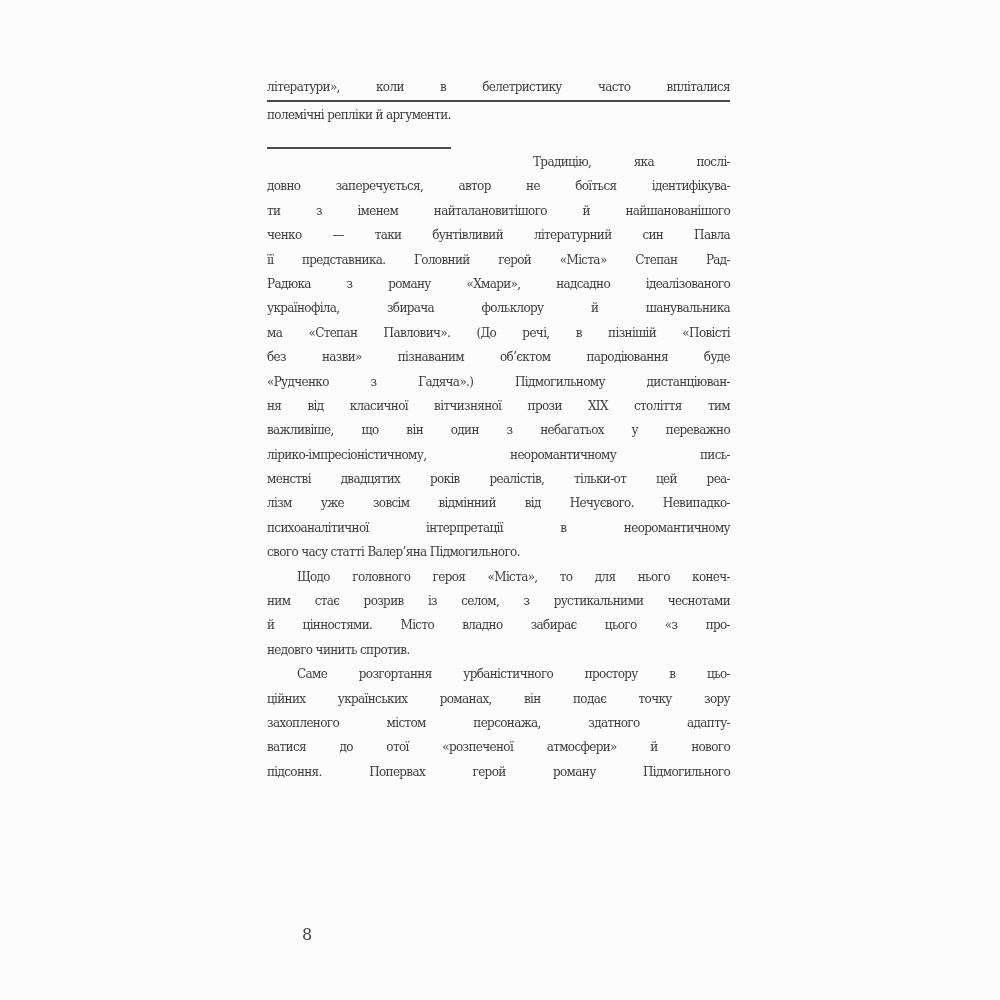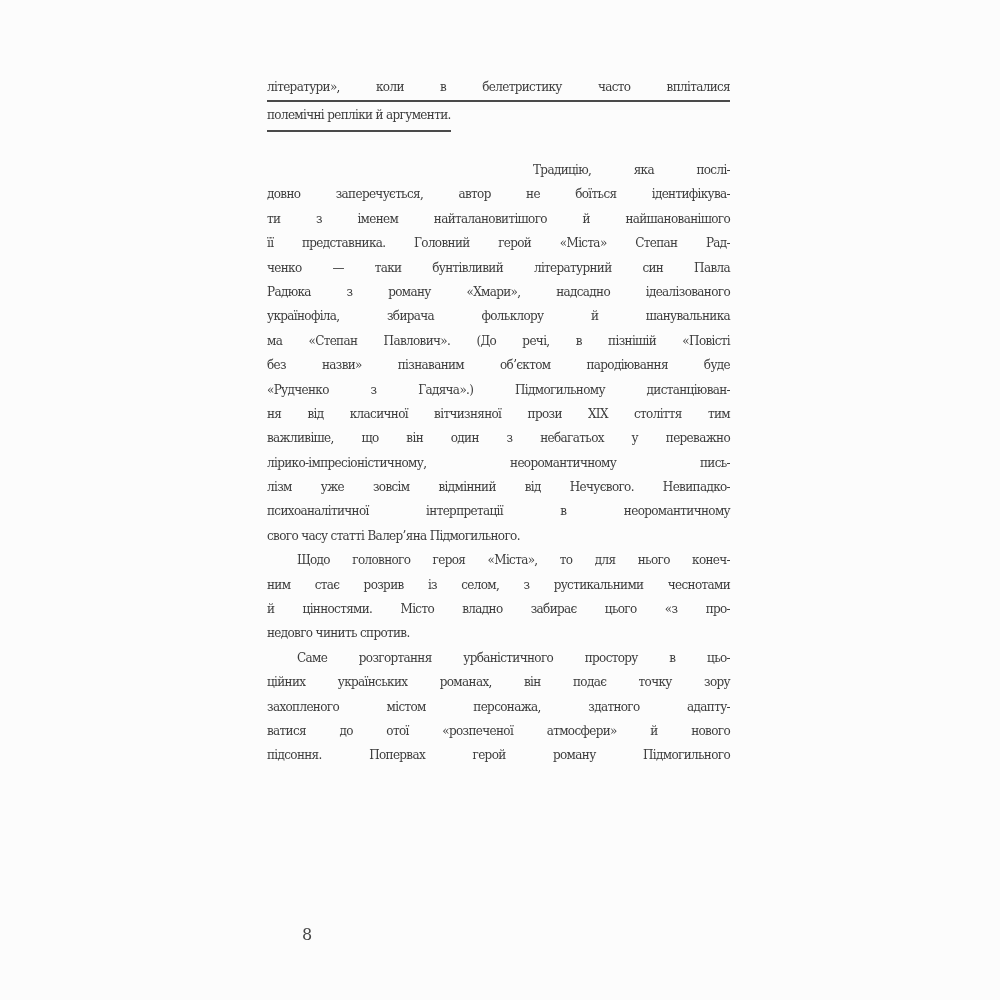--- a/index.html
+++ b/index.html
@@ -32,24 +32,24 @@
     box-sizing: border-box;
   }
   .heading-line.justified {
     text-align: justify;
     text-align-last: justify;
     border-bottom: 2px solid #4a4a4a;
   }
   .heading-line.plain .u-text {
     display: inline-block;
     border-bottom: 2px solid #4a4a4a;
-    padding-bottom: 2px;
+    padding-bottom: 19px;
   }
   .body-text {
-    margin-top: 28px;
+    margin-top: 20px;
   }
   .line {
     height: 24.4px;
     line-height: 24.4px;
     text-align: justify;
     text-align-last: justify;
   }
   .line.last {
     text-align-last: left;
   }
@@ -76,30 +76,31 @@
   <div class="text-column">
     <div id="heading-block">
         <div class="heading-line justified">літератури», коли в белетристику часто впліталися</div>
         <div class="heading-line plain"><span class="u-text">полемічні репліки й аргументи.</span></div>
       </div>
     <div id="body-block" class="body-text">
         <div>
           <div class="line deep-indent">Традицію, яка послі-</div>
           <div class="line">довно заперечується, автор не боїться ідентифікува-</div>
           <div class="line">ти з іменем найталановитішого й найшанованішого</div>
+          <div class="line">ченко — таки бунтівливий літературний син Павла</div>
           <div class="line">її представника. Головний герой «Міста» Степан Рад-</div>
-          <div class="line">ченко — таки бунтівливий літературний син Павла</div>
           <div class="line">Радюка з роману «Хмари», надсадно ідеалізованого</div>
           <div class="line">українофіла, збирача фольклору й шанувальника</div>
           <div class="line">ма «Степан Павлович». (До речі, в пізнішій «Повісті</div>
           <div class="line">без назви» пізнаваним об’єктом пародіювання буде</div>
           <div class="line">«Рудченко з Гадяча».) Підмогильному дистанціюван-</div>
           <div class="line">ня від класичної вітчизняної прози XIX століття тим</div>
           <div class="line">важливіше, що він один з небагатьох у переважно</div>
           <div class="line">лірико-імпресіоністичному, неоромантичному пись-</div>
+          <div class="line">менстві двадцятих років реалістів, тільки-от цей реа-</div>
           <div class="line">лізм уже зовсім відмінний від Нечуєвого. Невипадко-</div>
           <div class="line">психоаналітичної інтерпретації в неоромантичному</div>
           <div class="line last">свого часу статті Валер’яна Підмогильного.</div>
         </div>
         <div>
           <div class="line para-indent">Щодо головного героя «Міста», то для нього конеч-</div>
           <div class="line">ним стає розрив із селом, з рустикальними чеснотами</div>
           <div class="line">й цінностями. Місто владно забирає цього «з про-</div>
           <div class="line last">недовго чинить спротив.</div>
         </div>

